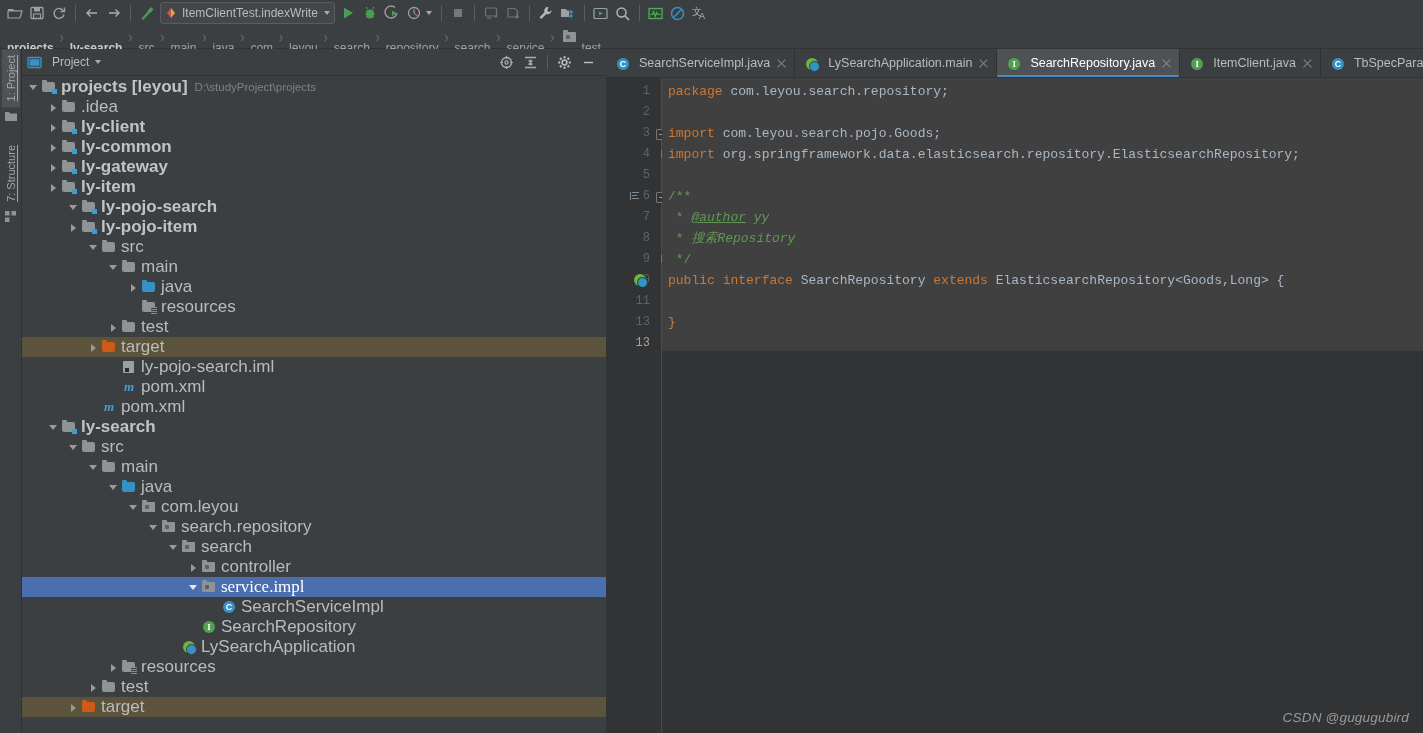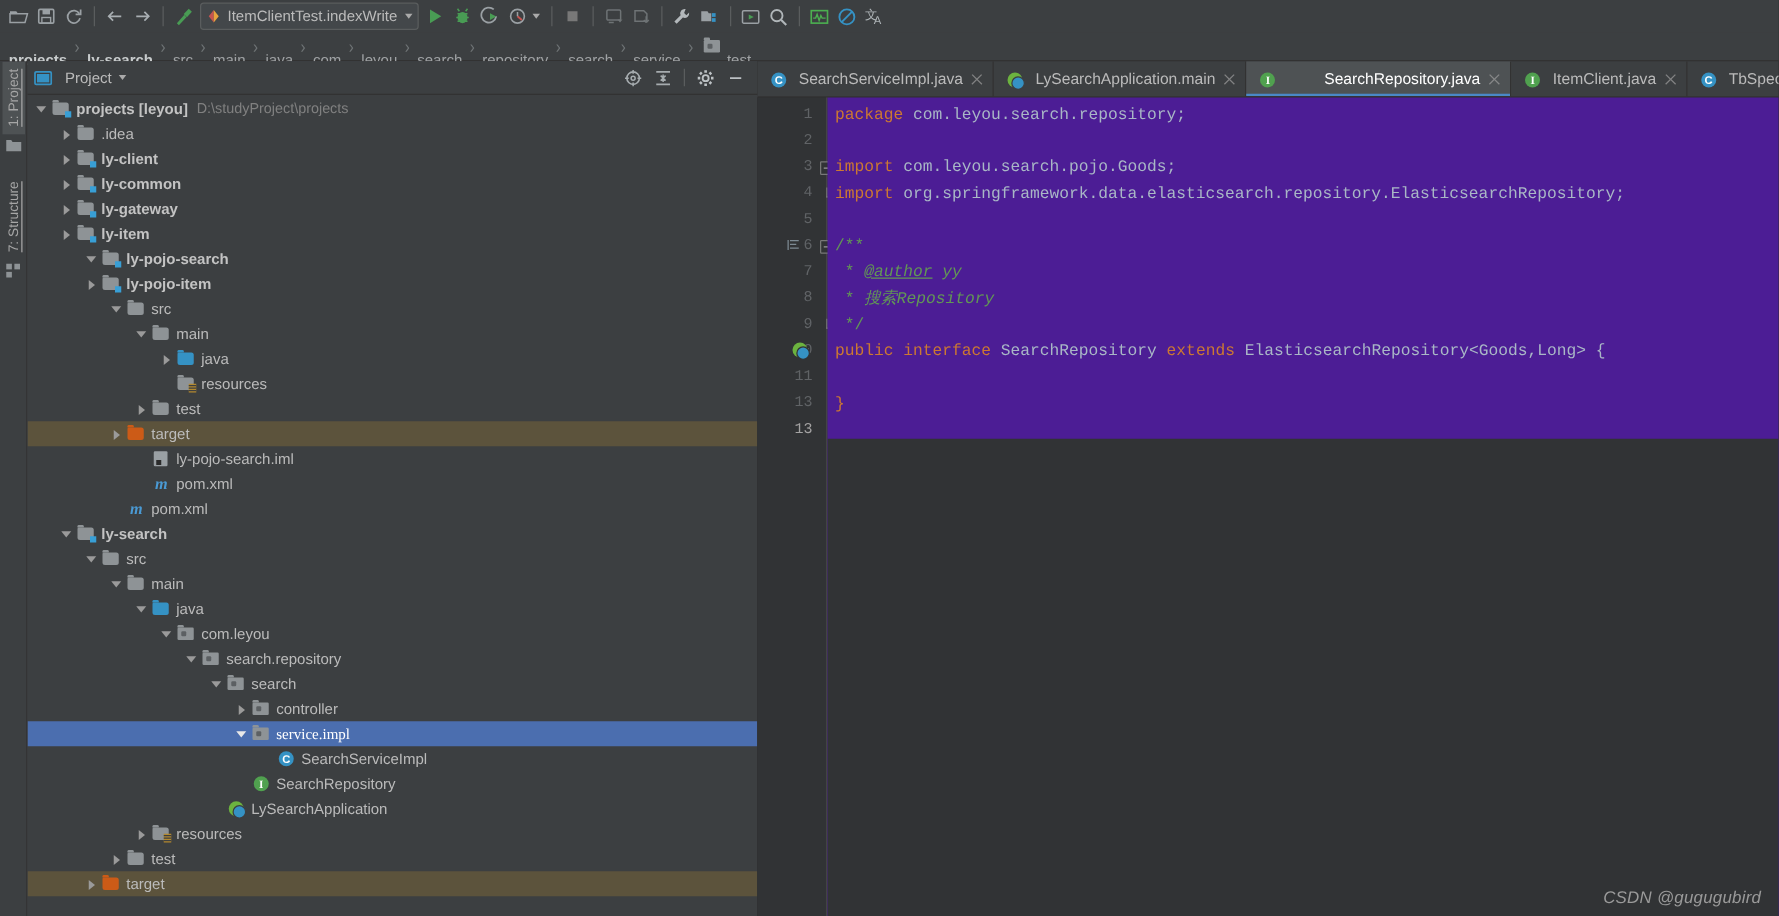--- a/index.html
+++ b/index.html
@@ -38,21 +38,21 @@
 
   
   .project{width:584px;flex:0 0 584px;display:flex;flex-direction:column;background:#3c3f41;min-height:0;}
   .proj-head{height:26px;flex:0 0 26px;background:#3c3f41;display:flex;align-items:center;padding:0 5px;border-bottom:1px solid #323232;}
   .proj-title{font-size:12px;color:#bbbbbb;margin:0 6px 0 5px;}
   .proj-head-icons{margin-left:auto;display:flex;align-items:center;gap:9px;padding-right:5px;}
   .tree{flex:1;overflow:hidden;background:#3c3f41;padding-top:1px;position:relative;}
   .row{height:20px;display:flex;align-items:center;white-space:nowrap;position:relative;}
   .row.sel{background:#4b6eaf;}
   .row.target-hl{background:#5c533c;}
-  .row .lbl{font-size:12px;color:#bbbbbb;text-align:center;}
+  .row .lbl{font-size:17px;color:#bbbbbb;text-align:center;}
   .row.sel .lbl{color:#ffffff;font-family:Liberation Serif, serif;}
   .row .path{font-size:11.5px;color:#808080;margin-left:7px;}
   .row .lbl.b{font-weight:bold;color:#c3c3c3;}
   .arrow{width:11px;height:11px;position:relative;flex:0 0 11px;margin-right:2px;}
   .arrow.r::before{content:"";position:absolute;left:3px;top:2px;width:0;height:0;
     border-top:4px solid transparent;border-bottom:4px solid transparent;border-left:5px solid #9a9a9a;}
   .arrow.d::before{content:"";position:absolute;left:1px;top:3.5px;width:0;height:0;
     border-left:4px solid transparent;border-right:4px solid transparent;border-top:5px solid #9a9a9a;}
   .row.sel .arrow.d::before{border-top-color:#e8e8e8;}
   .ic{width:16px;height:16px;flex:0 0 16px;margin-right:4px;position:relative;display:inline-block;}
@@ -77,42 +77,42 @@
   .iface{position:absolute;left:2px;top:2px;width:12px;height:12px;border-radius:50%;background:#50a14f;color:#fff;font:bold 9px "Liberation Serif",serif;line-height:12px;text-align:center;}
   .spring{position:absolute;left:2px;top:2px;width:12px;height:12px;border-radius:50%;background:#6cb33f;}
   .spring::after{content:"";position:absolute;right:-2px;bottom:-2px;width:9px;height:9px;border-radius:50%;background:#3592c4;border:1px solid #3c3f41;}
 
   
   .editor{flex:1;display:flex;flex-direction:column;min-width:0;background:#2b2b2b;}
   .tabbar{height:28px;flex:0 0 28px;background:#3c3f41;display:flex;align-items:stretch;overflow:hidden;border-bottom:1px solid #323232;}
   .tab{display:flex;align-items:center;padding:0 7px 0 9px;gap:6px;white-space:nowrap;border-right:1px solid #323232;}
   .tab.active{background:#4e5254;box-shadow:inset 0 -2px 0 #4a88c7;}
   .tab .tname{font-size:12.5px;color:#bbbbbb;}
-  .tab.active .tname{color:#ffffff;margin-left:29px;}
+  .tab.active .tname{color:#ffffff;}
   .tabicon{width:14px;height:14px;position:relative;flex:0 0 14px;}
   .x{width:11px;height:11px;position:relative;flex:0 0 11px;opacity:.75;}
   .x::before,.x::after{content:"";position:absolute;left:0;top:5px;width:11px;height:1.3px;background:#9a9a9a;}
   .x::before{transform:rotate(45deg);} .x::after{transform:rotate(-45deg);}
 
   .codearea{flex:1;display:flex;min-height:0;position:relative;background:#2b2b2b;}
   .gutter{width:56px;flex:0 0 56px;background:#313335;position:relative;}
   .gutter .ln{position:absolute;right:12px;font:12px/21px "Liberation Mono","DejaVu Sans Mono",monospace;color:#606366;text-align:right;}
   .gutter .ln.cur{color:#a4a3a3;}
   .gutter-line{position:absolute;top:0;bottom:0;right:0;width:1px;background:#4b4b4b;}
   .fold{position:absolute;right:-5px;width:9px;height:9px;}
   .fold.box{border:1px solid #787878;border-radius:1px;background:#313335;}
   .fold.box::before{content:"";position:absolute;left:1.5px;top:3.5px;width:5px;height:1px;background:#9a9a9a;}
   .fold.endc{border-left:1px solid #787878;border-bottom:1px solid #787878;height:7px;width:5px;}
   .docmark{position:absolute;width:10px;height:10px;}
   .docmark span{position:absolute;left:2px;width:7px;height:1px;background:#7d8a93;}
   .docmark i{position:absolute;left:0;top:1px;width:1px;height:8px;background:#7d8a93;}
   .beangut{position:absolute;width:12px;height:12px;border-radius:50%;background:#6cb33f;}
   .beangut::after{content:"";position:absolute;right:-2px;bottom:-2px;width:9px;height:9px;border-radius:50%;background:#3592c4;border:1px solid #313335;}
 
-  .code{position:relative;flex:1;min-width:0;overflow:hidden;background:#4c1d95;text-decoration:underline;}
+  .code{position:relative;flex:1;min-width:0;overflow:hidden;background:#404040;text-decoration:underline;}
   .code .cl{position:absolute;left:6px;font:13px/21px "Liberation Mono","DejaVu Sans Mono",monospace;white-space:pre;}
   .kw{color:#cc7832;} .cmt{color:#629755;}
   .ident{color:#a9b7c6;} .ann{color:#629755;font-style:italic;text-decoration:underline;}
   .cmt-it{color:#629755;font-style:italic;}
   .code-fill{position:absolute;left:0;right:0;background:#313335;}
 
   .watermark{position:absolute;right:14px;bottom:8px;font-size:13.5px;color:#9a9a9a;letter-spacing:.2px;font-style:italic;}
 
   svg{display:block;}
 </style>

